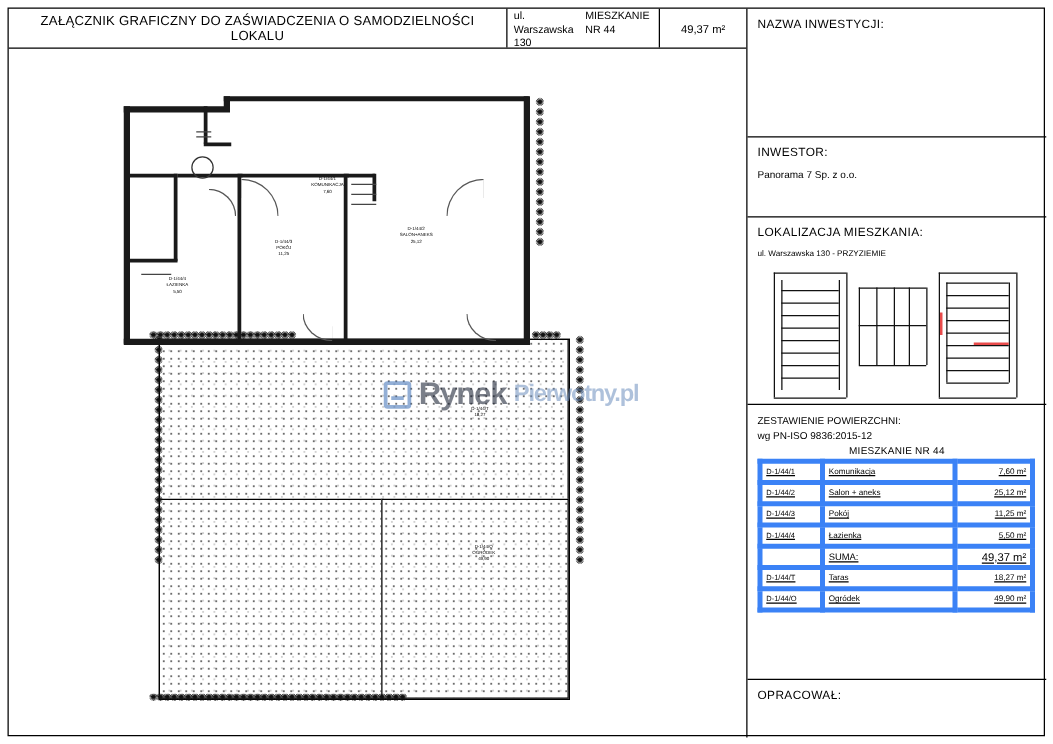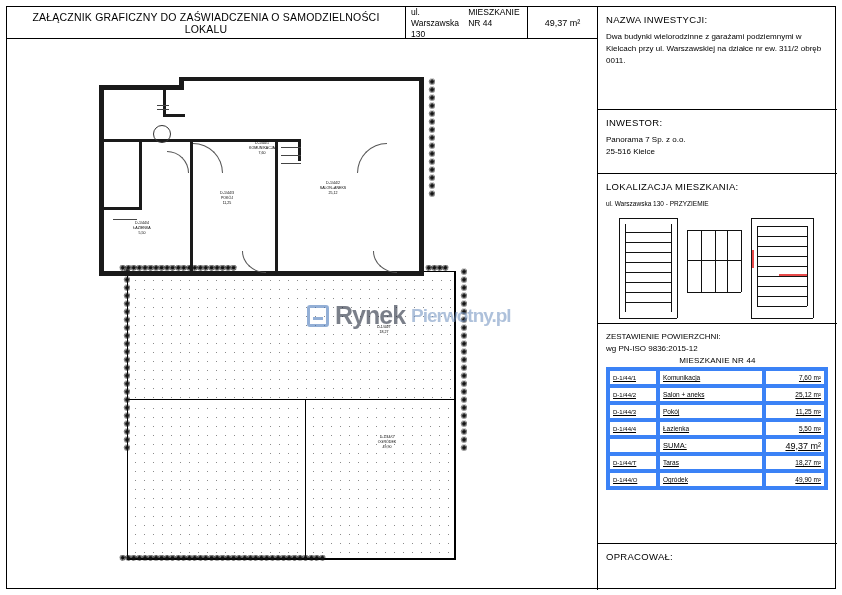--- a/index.html
+++ b/index.html
@@ -167,27 +167,25 @@
         <div class="sq"></div>
         <div class="t1">Rynek</div>
         <div class="t2">Pierwotny.pl</div>
       </div>
     </div>
 
     <div class="rcol">
 
       <div class="rbox r-nazwa">
         <h4>NAZWA INWESTYCJI:</h4>
-        <p>Dwa budynki wielorodzinne z garażami podziemnymi w Kielcach przy ul. Warszawskiej na działce nr ew. 311/2 obręb 0011.</p>
       </div>
 
       <div class="rbox r-invest">
         <h4>INWESTOR:</h4>
         <p class="r-inv-name">Panorama 7 Sp. z o.o.</p>
-        <p class="r-inv-line">25-516 Kielce</p>
       </div>
 
       <div class="rbox r-lok">
         <h4>LOKALIZACJA MIESZKANIA:</h4>
         <p class="sub">ul. Warszawska 130 - PRZYZIEMIE</p>
         <div class="minimap">
           <div class="seg" style="left:8px;top:4px;width:1px;height:100px;"></div>
           <div class="seg" style="left:8px;top:4px;width:58px;height:1px;"></div>
           <div class="seg" style="left:8px;top:104px;width:58px;height:1px;"></div>
           <div class="seg" style="left:66px;top:4px;width:1px;height:100px;"></div>

